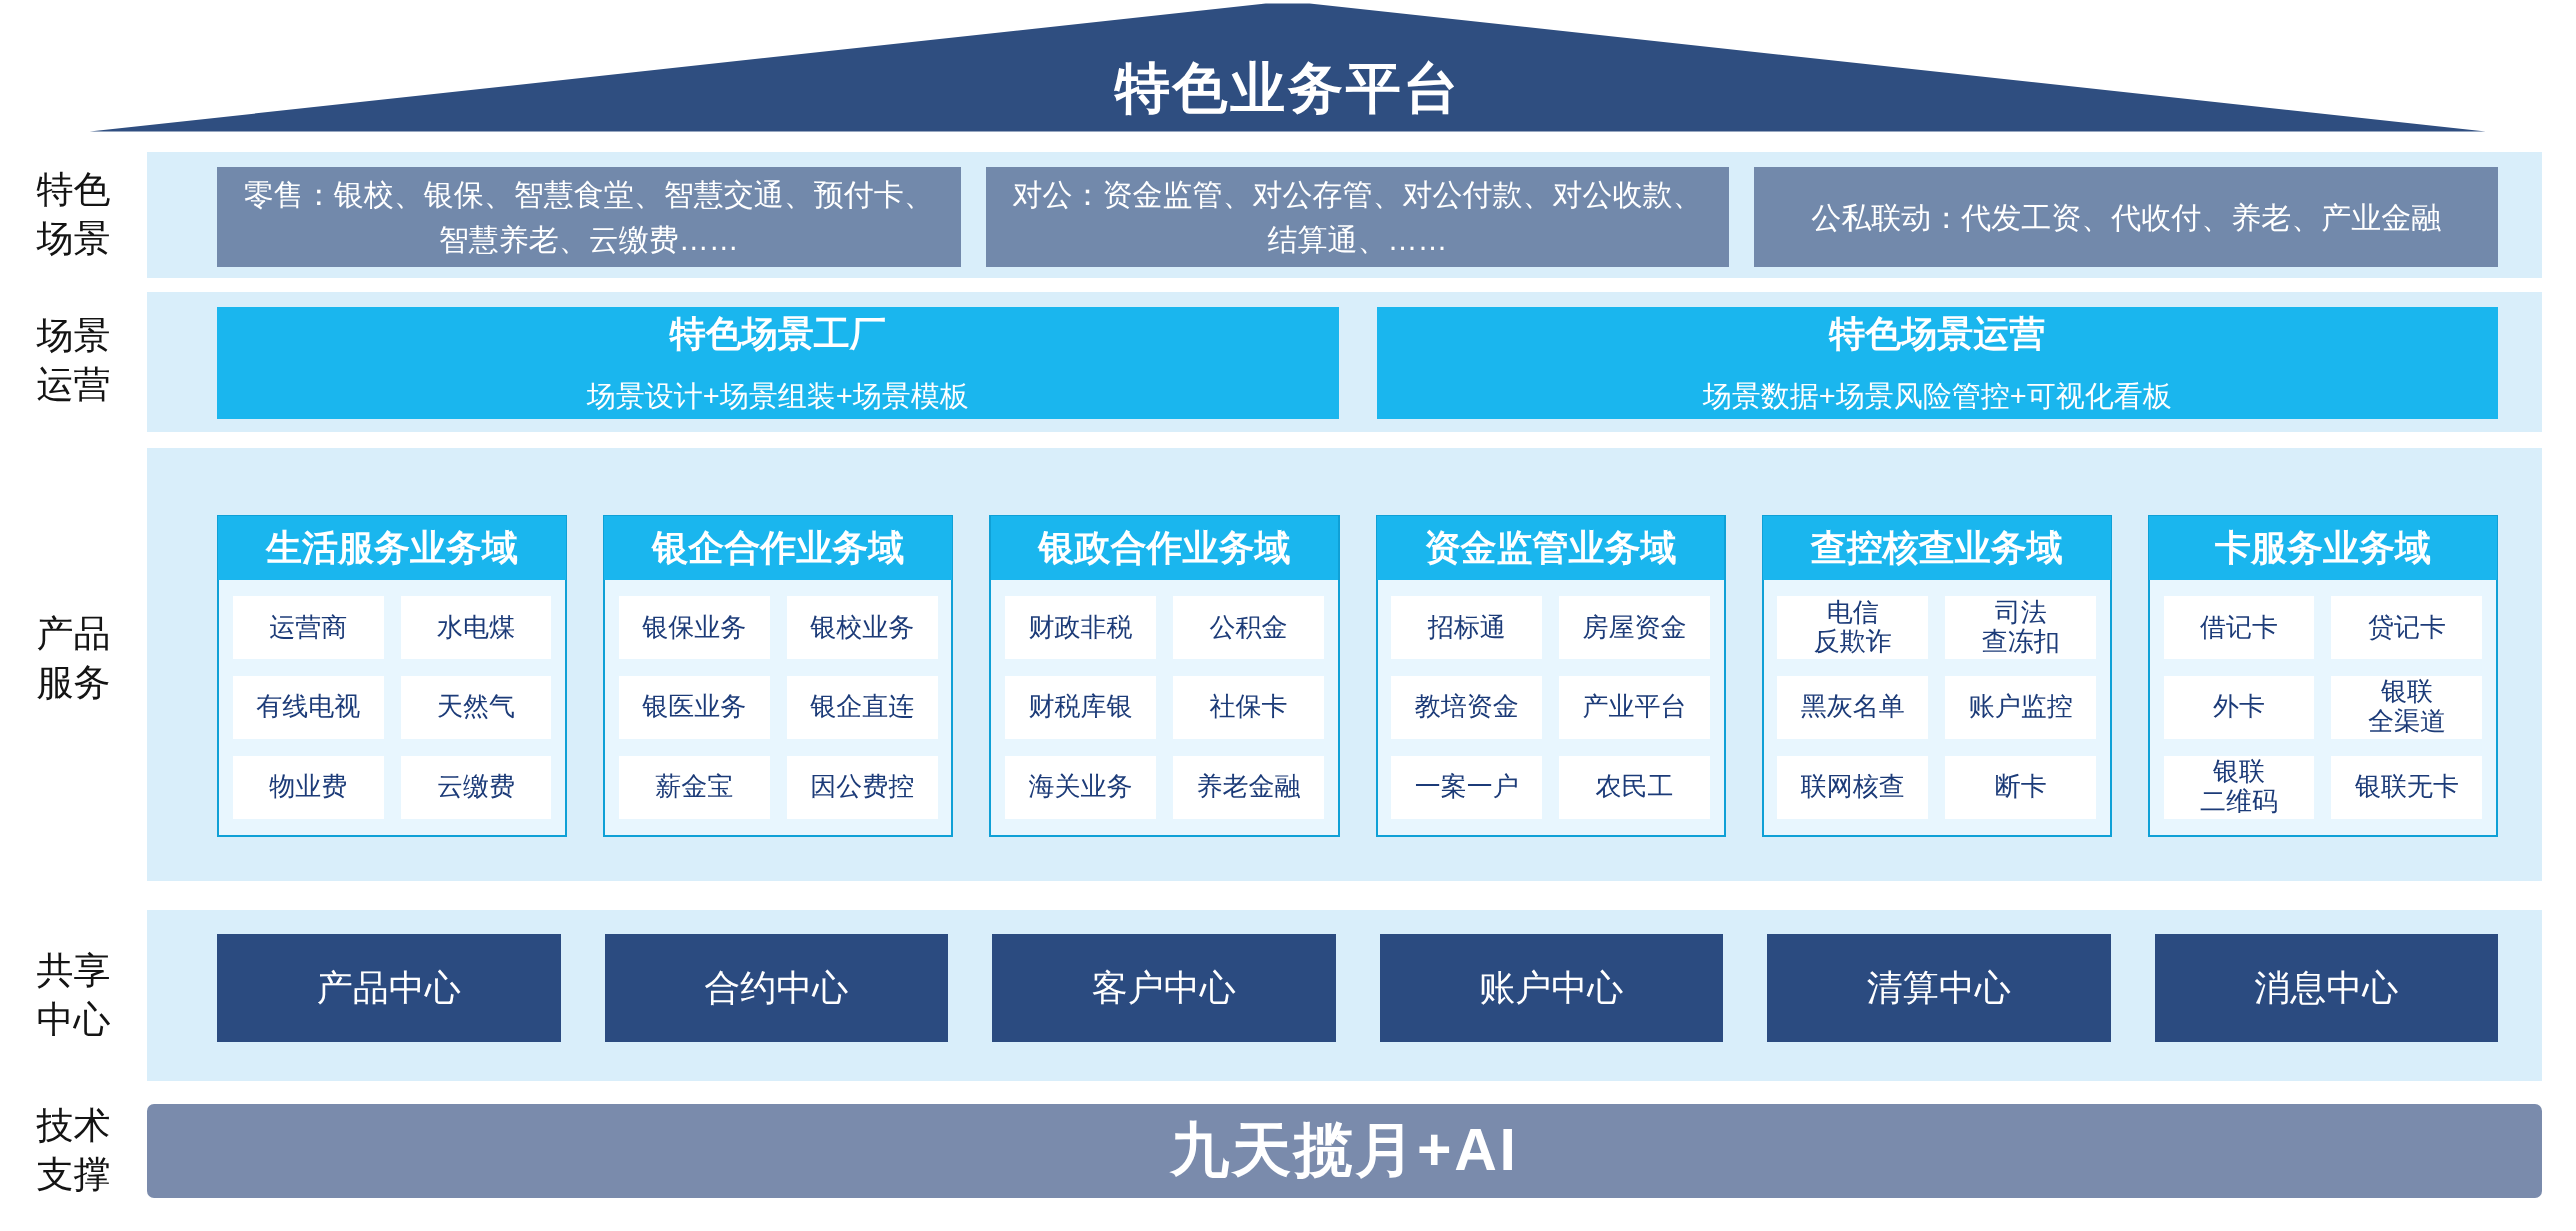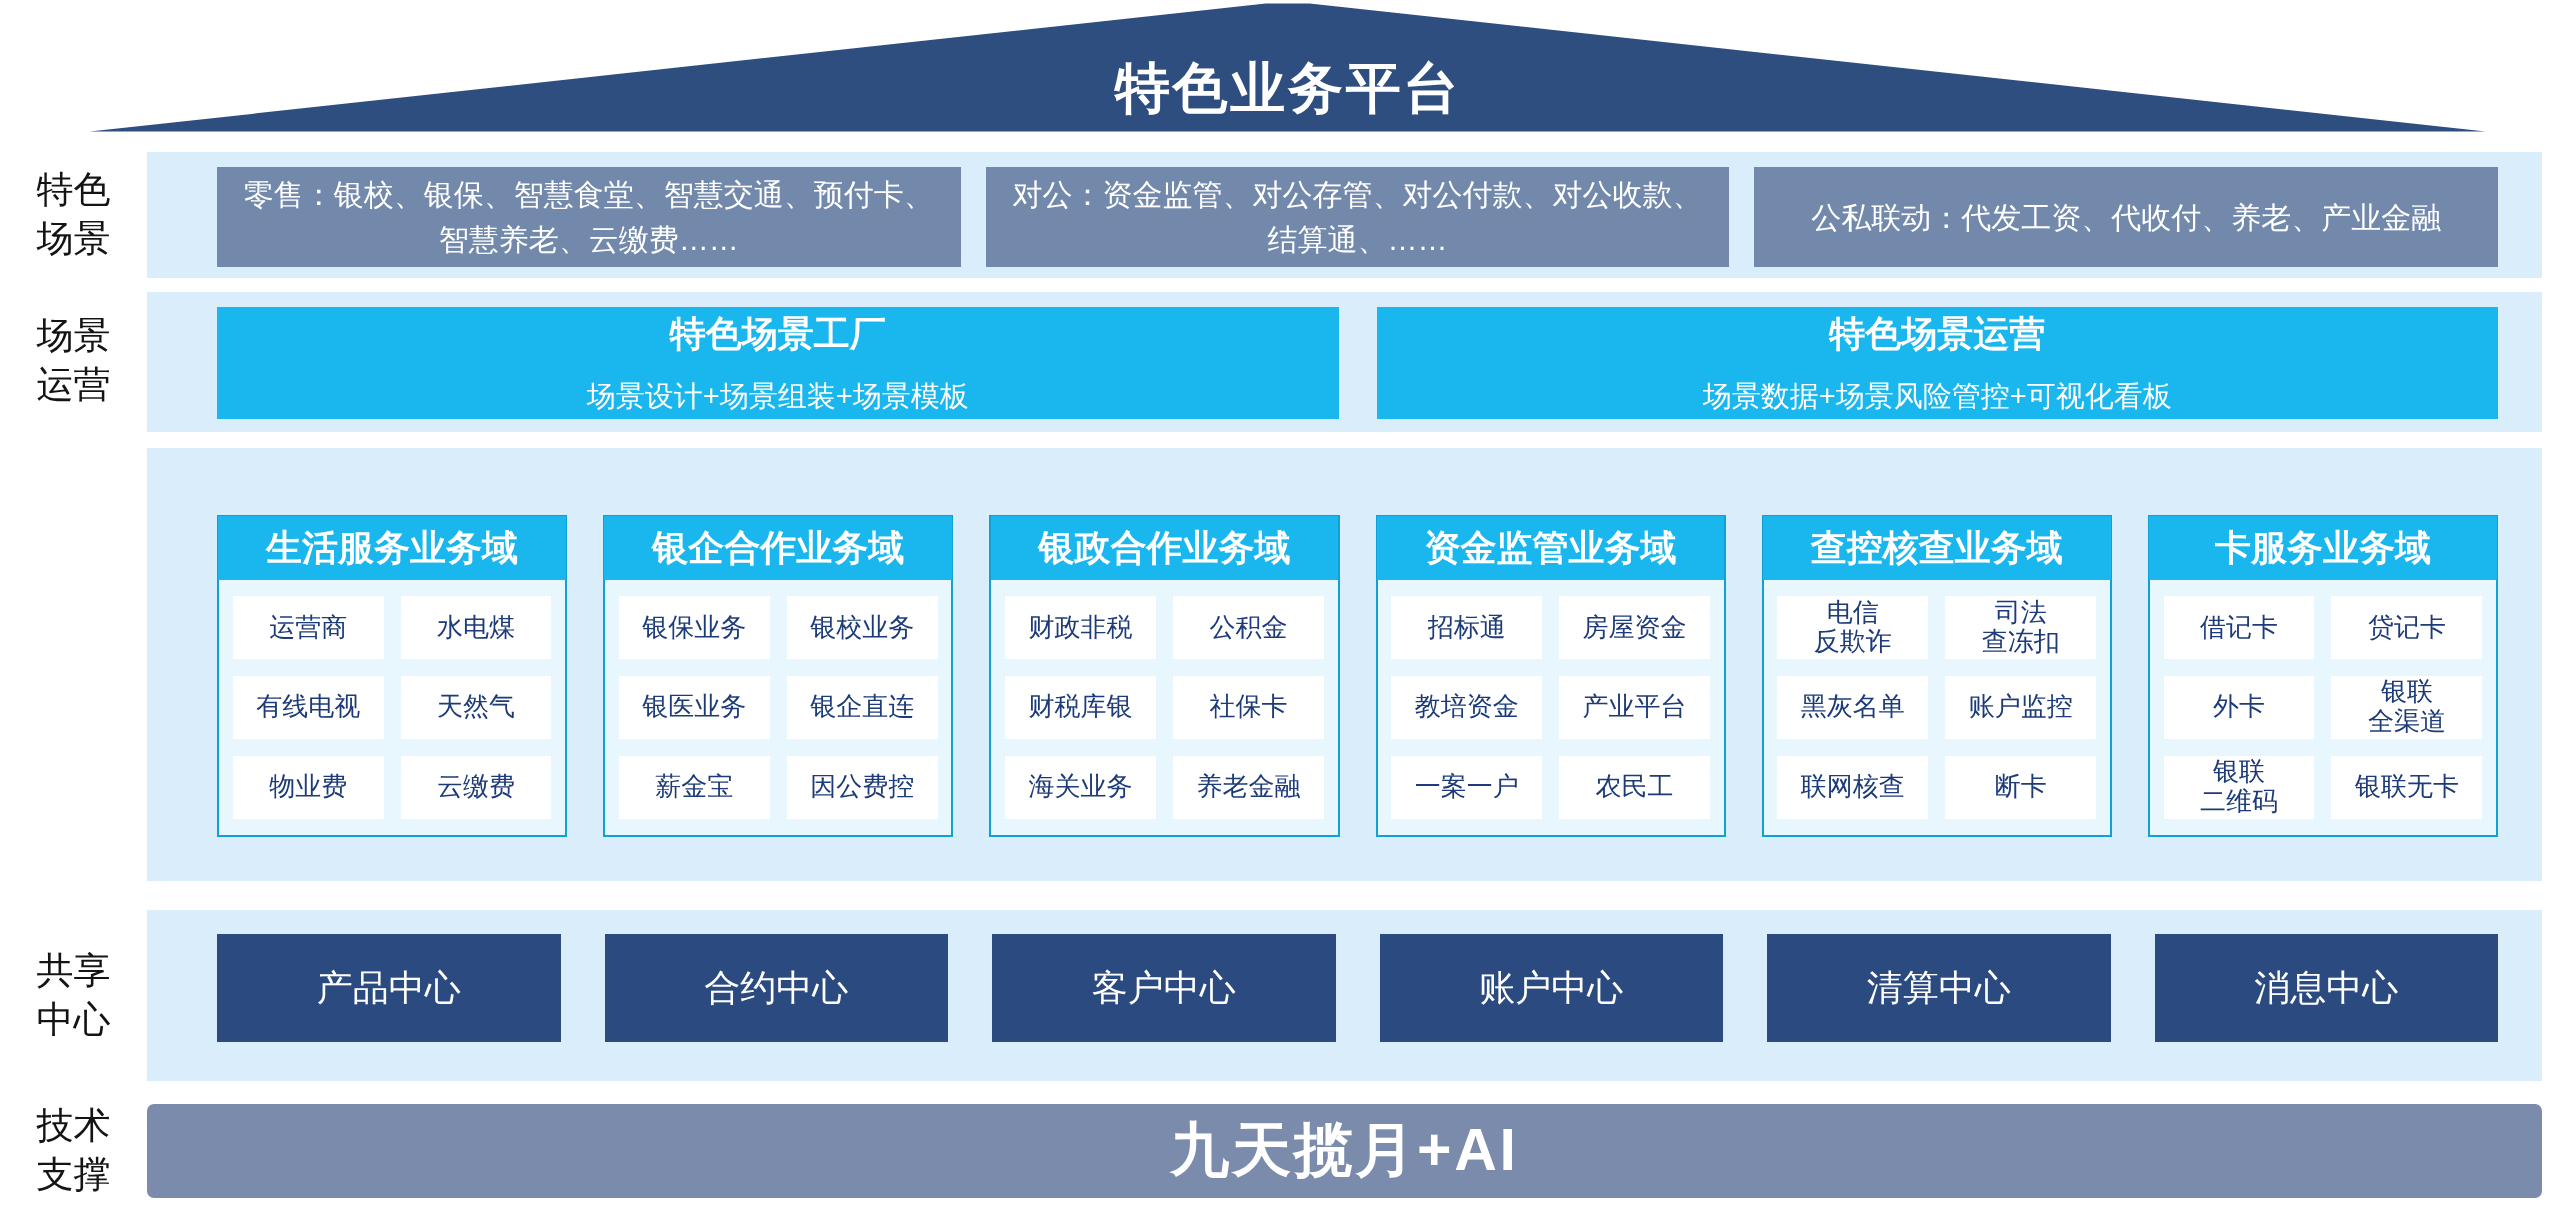--- a/index.html
+++ b/index.html
@@ -63,20 +63,22 @@
 
   <svg class="roof-svg" width="2576" height="137" viewBox="0 0 3763 200">
     <polygon points="131,192 1849,5 1913,5 3631,192" fill="#2F4E80"></polygon>
   </svg>
   <div class="roof-title">特色业务平台</div>
 
   <div class="side-label" style="top:215px">特色
 场景</div>
   <div class="side-label" style="top:361px">场景
 运营</div>
+  <div class="side-label" style="top:659px">产品
+服务</div>
   <div class="side-label" style="top:996px">共享
 中心</div>
   <div class="side-label" style="top:1151px">技术
 支撑</div>
 
   <div class="band band1">
     <div class="row-content scene-row">
       <div class="scene-box">零售：银校、银保、智慧食堂、智慧交通、预付卡、智慧养老、云缴费……</div>
       <div class="scene-box">对公：资金监管、对公存管、对公付款、对公收款、结算通、……</div>
       <div class="scene-box">公私联动：代发工资、代收付、养老、产业金融</div>

